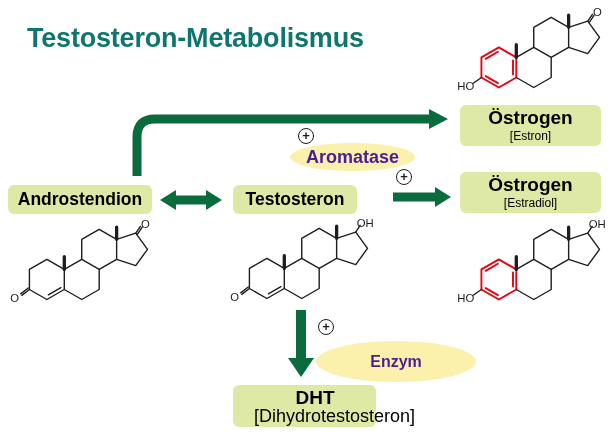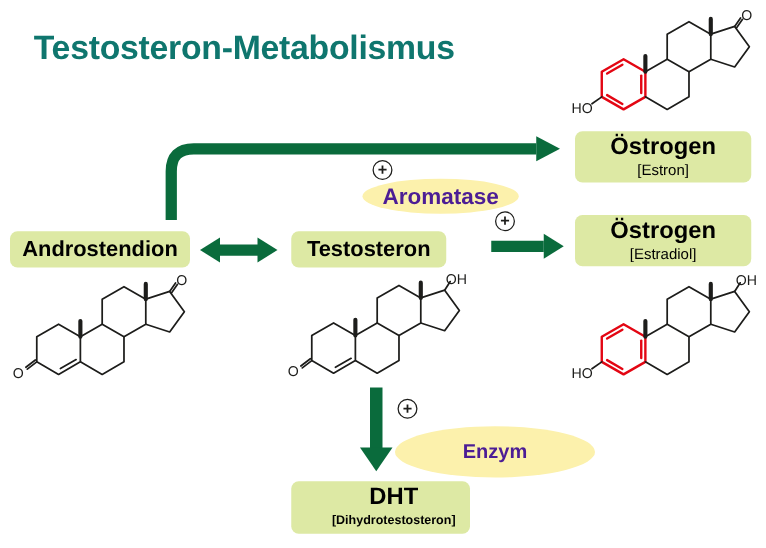--- a/index.html
+++ b/index.html
@@ -4,21 +4,21 @@
 <style>
   html,body{margin:0;padding:0;}
   body{font-family:"Liberation Sans",sans-serif;background:#ffffff;}
   #canvas{position:relative;width:613px;height:438px;background:#ffffff;overflow:hidden;}
   #title{position:absolute;left:11px;top:22px;font-size:27px;line-height:32px;font-weight:bold;color:#0f766e;letter-spacing:-0.2px;margin-left:16px;}
   .gbox{position:absolute;background:#dde9a4;border-radius:6px;color:#000000;text-align:center;box-sizing:border-box;}
   .gbox .main{font-weight:bold;}
   .one-line{font-size:17.5px;font-weight:bold;line-height:29px;text-align:center;}
   .two-line .main{font-size:19px;line-height:22px;padding-top:2px;display:block;}
   .two-line .sub{font-size:12px;line-height:15px;font-weight:normal;display:block;}
-  #box-dht .sub{font-size:10px;font-weight:bold;}
+  #box-dht .sub{font-size:18px;}
   .enzyme{position:absolute;background:#fcf1ac;border-radius:50%;display:flex;flex-direction:column;align-items:center;justify-content:center;color:#4c1d95;font-weight:bold;text-align:center;}
   #aromatase{left:290px;top:143px;width:125px;height:28px;font-size:18px;}
   #reduktase{left:316px;top:330px;width:160px;height:41px;font-size:16px;line-height:17px;margin-top:11px;}
   .plus-circle{position:absolute;width:16px;height:16px;border:1.7px solid #1d1d1b;border-radius:50%;background:#ffffff;box-sizing:border-box;display:flex;align-items:center;justify-content:center;font-size:13px;font-weight:bold;color:#1d1d1b;line-height:1;padding-bottom:1px;}
   svg{position:absolute;}
   .skel{stroke:#1d1d1b;stroke-width:1.6;fill:none;stroke-linejoin:round;stroke-linecap:round;}
   .methyl{stroke:#1d1d1b;stroke-width:3.8;fill:none;stroke-linecap:round;}
   .arom{stroke:#e30613;stroke-width:2.2;fill:none;stroke-linejoin:round;stroke-linecap:round;}
   .atom{font-family:"Liberation Sans",sans-serif;font-size:13px;fill:#1d1d1b;}
   .arrow-shaft{stroke:#0a6b3c;stroke-width:9;fill:none;stroke-linecap:butt;}

